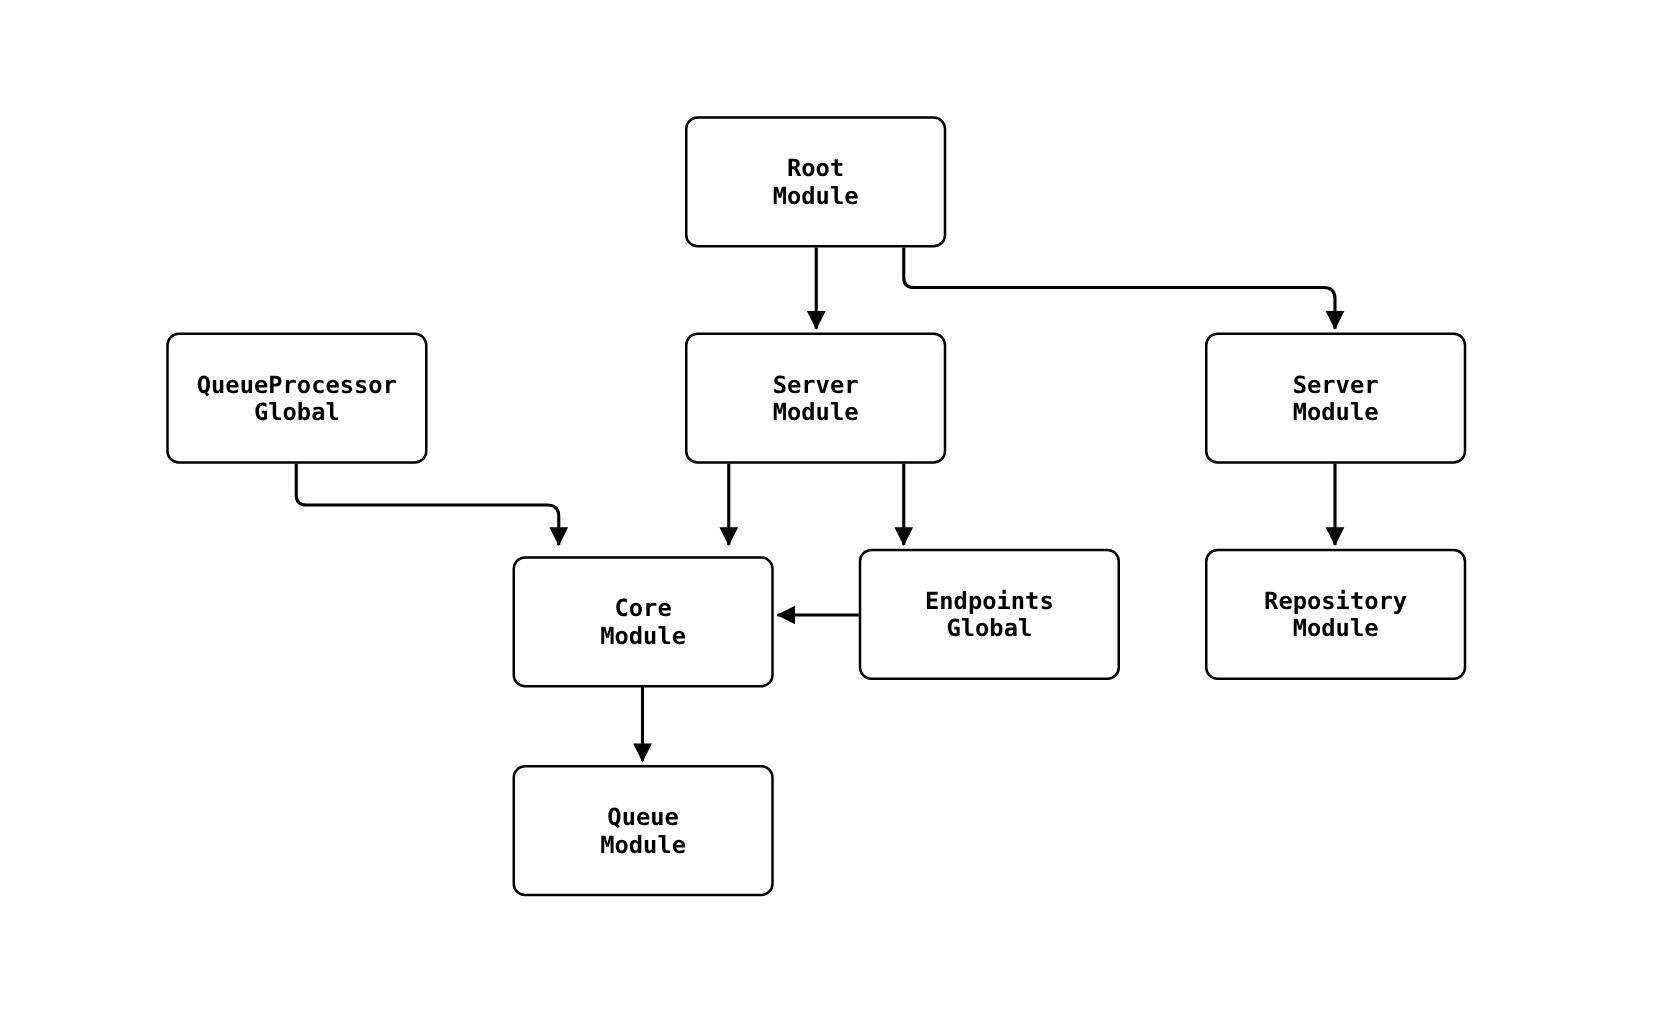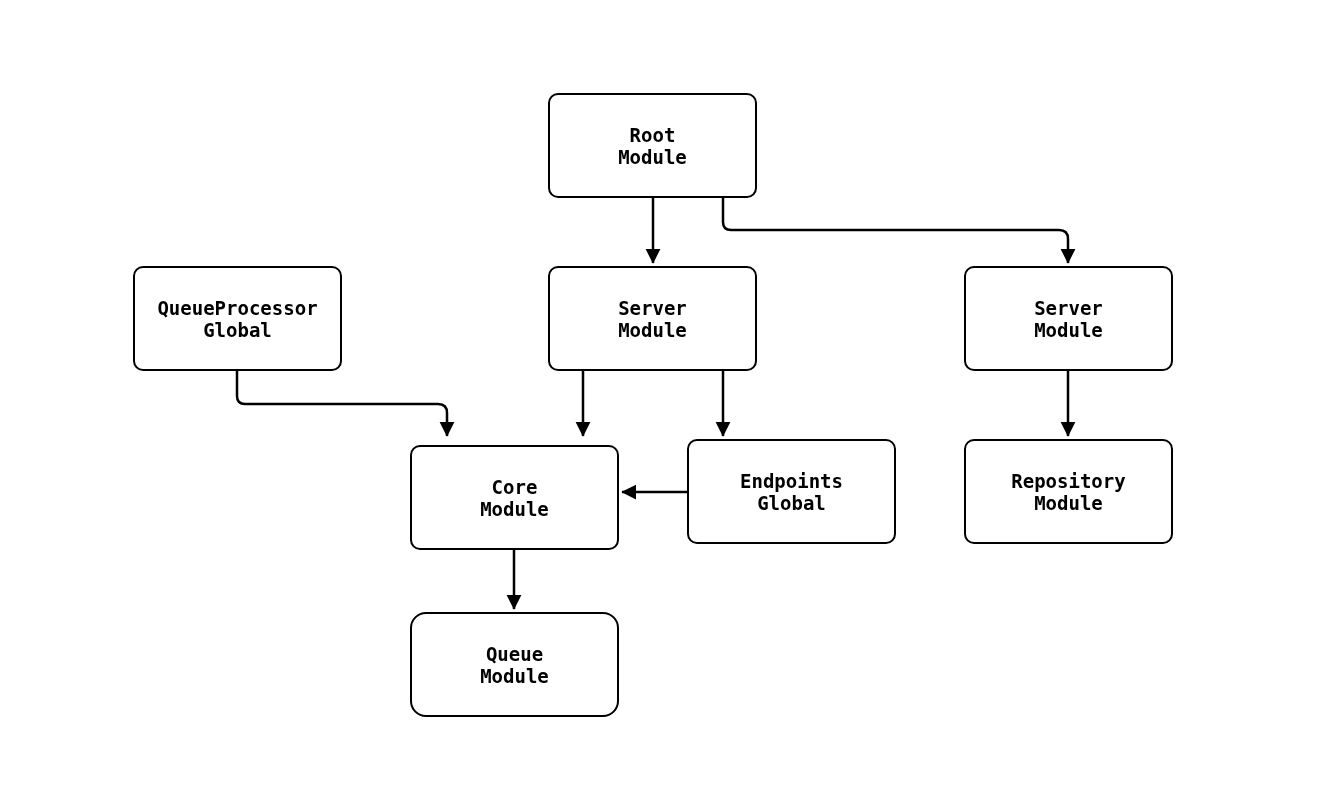--- a/index.html
+++ b/index.html
@@ -89,16 +89,16 @@
 
   <div class="node" style="left:410px; top:445px;">Core
 Module</div>
 
   <div class="node" style="left:687px; top:439px;">Endpoints
 Global</div>
 
   <div class="node" style="left:964px; top:439px;">Repository
 Module</div>
 
-  <div class="node" style="left:410px; top:612px;border-radius:16px;">Queue
+  <div class="node" style="left:410px; top:612px;">Queue
 Module</div>
 
 </div>
 
 </body></html>

